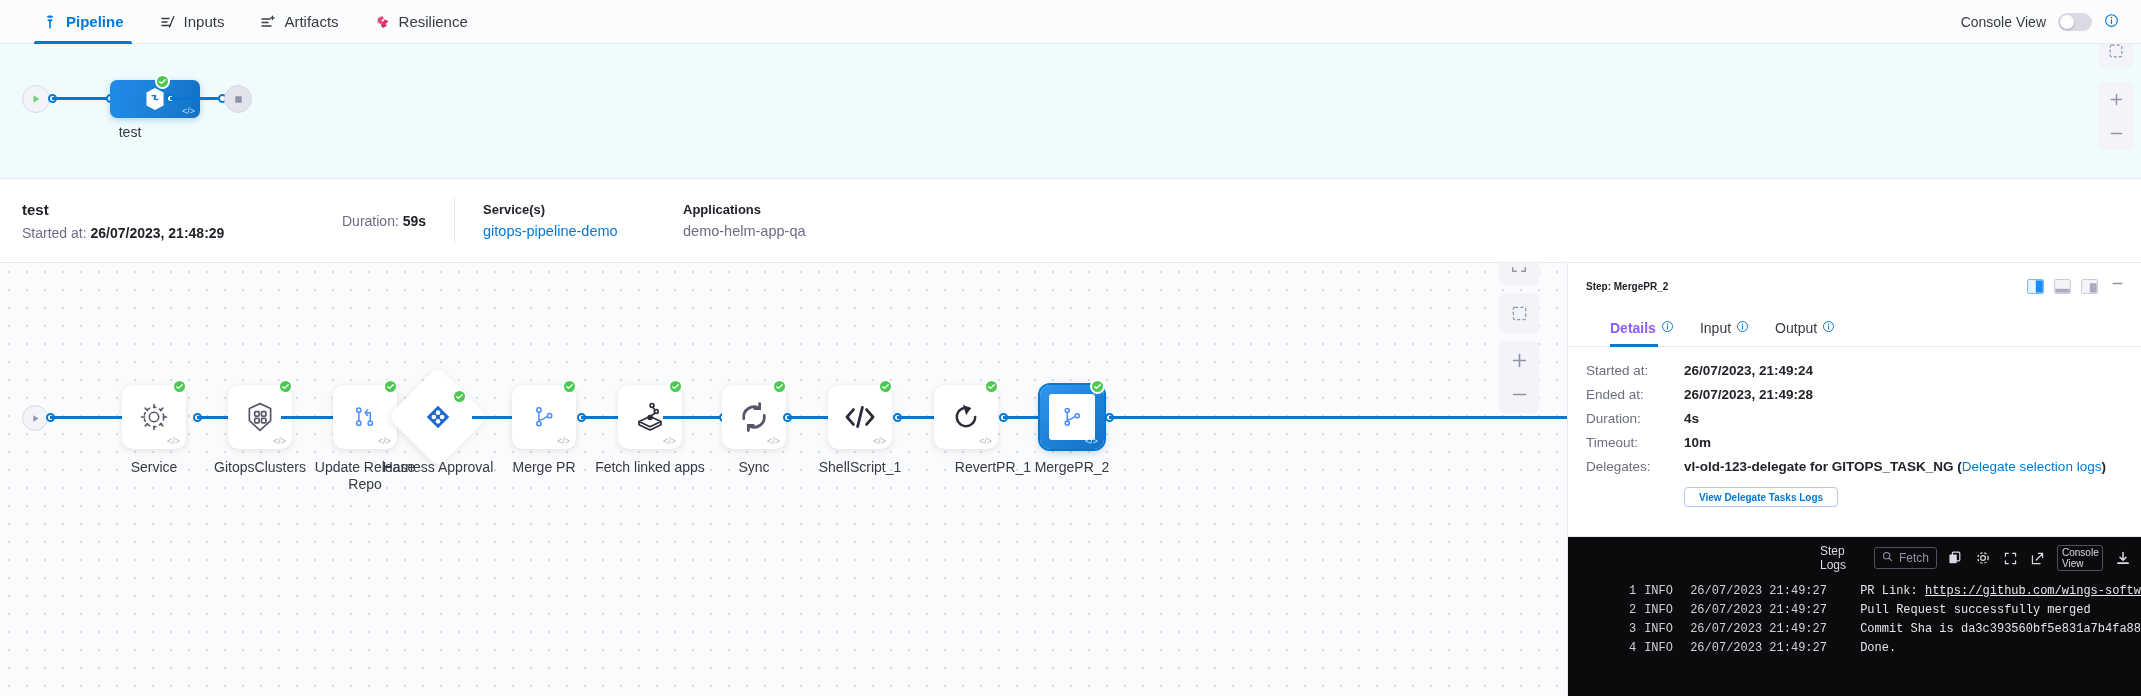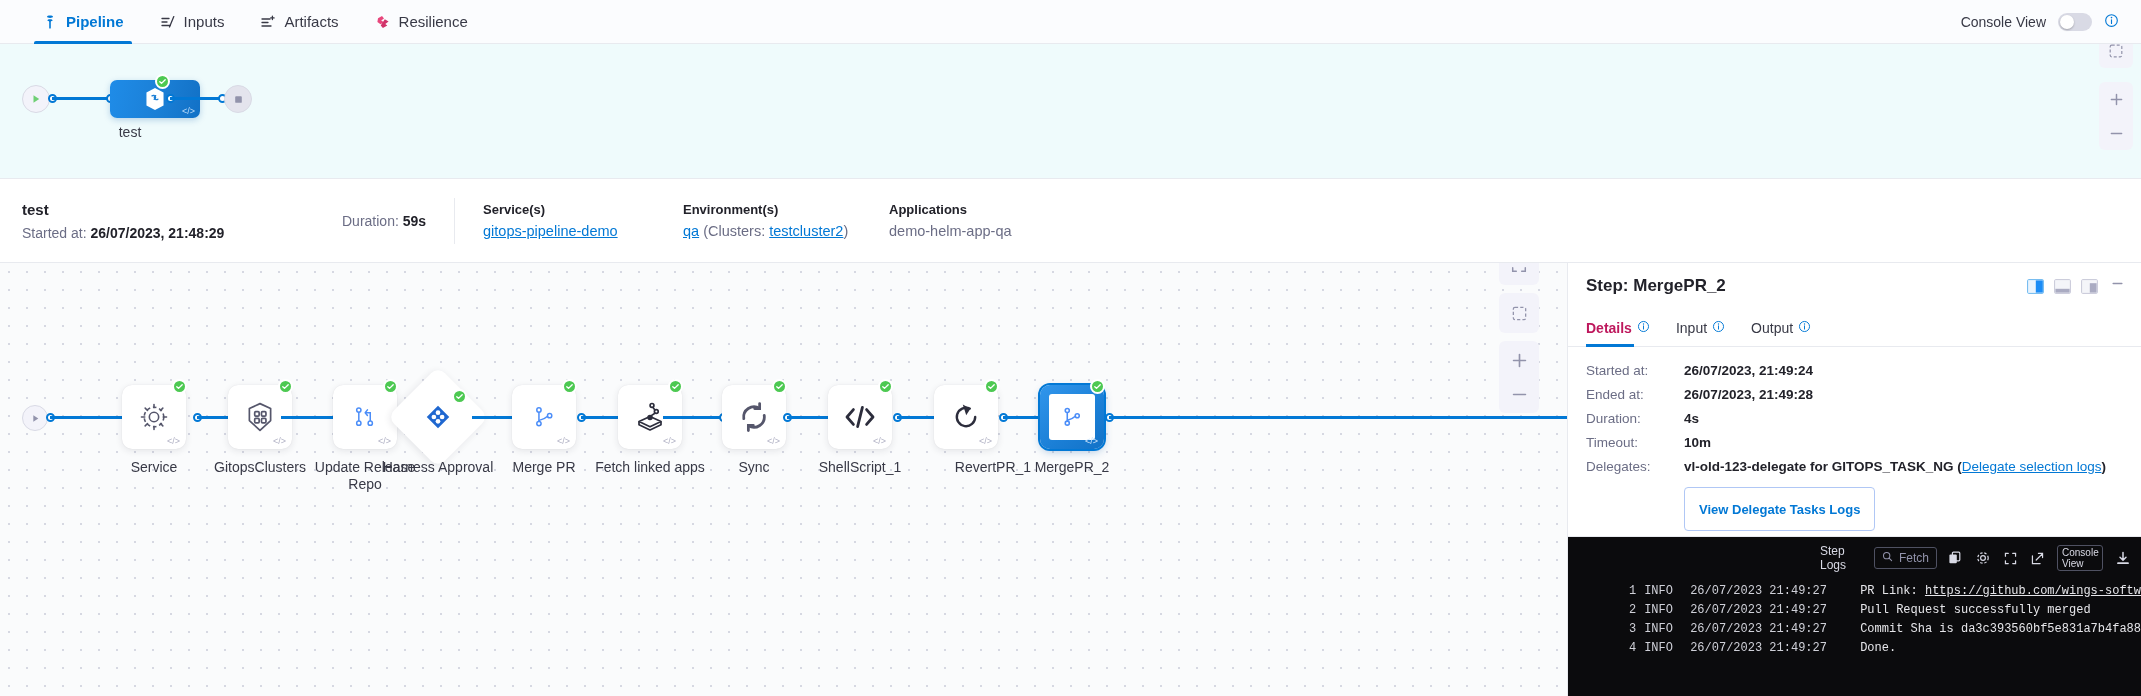--- a/index.html
+++ b/index.html
@@ -102,21 +102,21 @@
     display:flex; align-items:center; padding-left:22px;
   }
   .sum-title { font-size:15px; font-weight:700; color:#22222a; }
   .sum-sub { font-size:14px; color:#6b6d85; margin-top:7px; }
   .sum-sub b { color:#22222a; font-weight:600; }
   .sum-dur { font-size:14px; color:#6b6d85; }
   .sum-dur b { color:#22222a; font-weight:700; }
   .vdiv { width:1px; height:46px; background:#e8eaef; }
   .sum-col-h { font-size:13px; font-weight:700; color:#22222a; }
   .sum-col-v { font-size:14.5px; color:#6b6d85; margin-top:6px; }
-  .lnk { color:#0278d5; cursor:pointer;text-decoration:underline; }
+  .lnk { color:#0278d5; cursor:pointer; }
 
   
   .graph {
     position:absolute; top:263px; left:0; width:1568px; height:433px;
     background-color:#fafbfc;
     background-image:radial-gradient(#d6d8e2 1px, transparent 1px);
     background-size:18px 18px;
     overflow:hidden;
     border-right:1px solid #e8eaef;
   }
@@ -158,46 +158,46 @@
 
   
   .steppanel {
     position:absolute; top:263px; left:1568px; width:573px; height:433px;
     background:#fff; display:flex; flex-direction:column;
   }
   .sp-head {
     height:46px; display:flex; align-items:center;
     padding:0 14px 0 18px; gap:10px;
   }
-  .sp-title { font-size:17px; font-weight:700; color:#22222a; flex:1; }
+  .sp-title { font-size:10px; font-weight:700; color:#22222a; flex:1; }
   .lay-ic { width:17px; height:15px; cursor:pointer; }
   .minus-ic { color:#9293ab; font-size:17px; cursor:pointer; padding:0 2px; }
   .sp-tabs {
     height:38px; display:flex; align-items:center; gap:26px;
     padding:0 18px; border-bottom:1px solid #e8eaef;
   }
   .sp-tab {
     display:flex; align-items:center; gap:5px; height:38px;
     font-size:14px; color:#383946; cursor:pointer; position:relative;
   }
-  .sp-tab.active { font-weight:700; color:#be185d; }
+  .sp-tab.active { font-weight:700; color:#8b5cf6;margin-left:24px; }
   .sp-tab.active::after{
     content:""; position:absolute; left:0; right:16px; bottom:0;
     height:3px; background:#0278d5;
   }
   .sp-body { padding:16px 18px 0 18px; flex:0 0 auto; }
   .kv { display:flex; margin-bottom:9px; font-size:13.5px; align-items:flex-start; }
   .kv .k { width:98px; color:#6b6d85; flex:0 0 98px; }
   .kv .v { color:#22222a; font-weight:700; }
   .btn-outline {
     margin-left:98px; margin-top:4px; display:inline-flex;
     align-items:center; justify-content:center;
-    height:44px; padding:0 14px; border:1px solid #b0c7f5;
+    height:20px; padding:0 14px; border:1px solid #b0c7f5;
     border-radius:4px; background:#fff; color:#0278d5;
-    font-size:13px; font-weight:700; cursor:pointer; white-space:nowrap;text-align:center;
+    font-size:10px; font-weight:700; cursor:pointer; white-space:nowrap;text-align:center;
   }
 
   
   .console {
     position:absolute; left:1568px; top:537px; width:573px; height:159px;
     background:#0b0b0d; display:flex; flex-direction:column;align-items:flex-end;
   }
   .cn-head {
     height:42px; display:flex; align-items:center; gap:10px;
     padding:0 10px 0 14px;
@@ -366,24 +366,20 @@
       <b>59s</b>
     </div>
 
     <div class="vdiv" style="margin:0 28px 0 22px;"></div>
 
     <div style="width:200px;">
       <div class="sum-col-h">Service(s)</div>
       <div class="sum-col-v lnk">gitops-pipeline-demo</div>
     </div>
 
-    <div style="width:206px;">
-      <div class="sum-col-h">Environment(s)</div>
-      <div class="sum-col-v"><span class="lnk">qa</span><span> (Clusters: </span><span class="lnk">testcluster2</span><span>)</span></div>
-    </div>
 
     <div style="width:240px;">
       <div class="sum-col-h">Applications</div>
       <div class="sum-col-v">demo-helm-app-qa</div>
     </div>
   </div>
 
   <div class="graph">
 
     <div class="g-start" style="left:22px; top:142px;">

